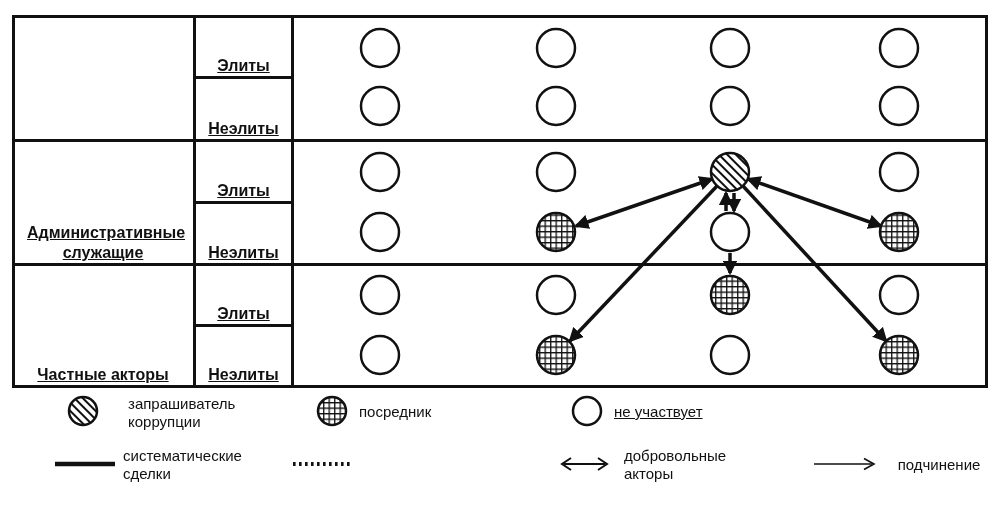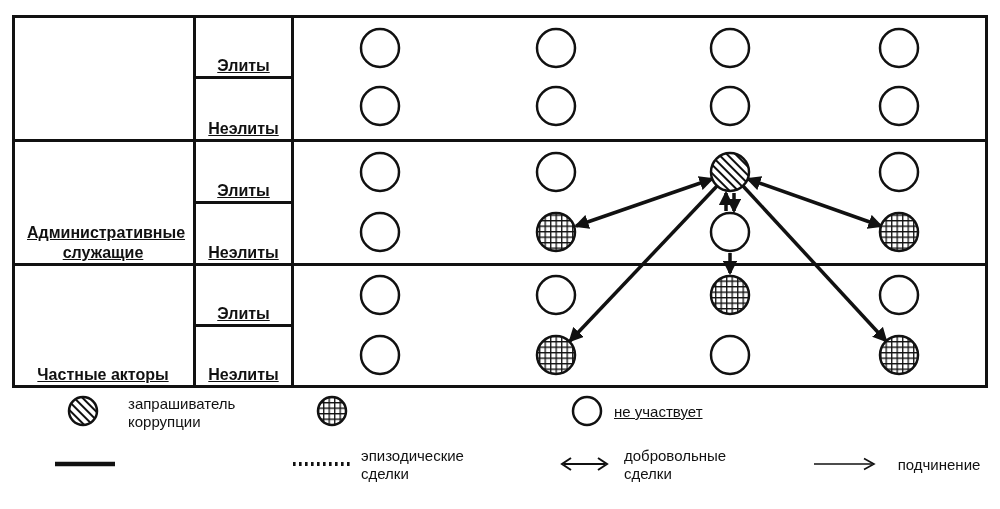--- a/index.html
+++ b/index.html
@@ -117,49 +117,50 @@
         <circle class="node" cx="20" cy="20" r="14" fill="url(#pat-diag)"></circle>
       </svg>
   </div>
   <div class="lg-label" style="left:128px;top:395px;width:124px;">запрашиватель коррупции</div>
 
   <div class="lg-icon" style="left:312px;top:391px;">
     <svg width="40" height="40">
         <circle class="node" cx="20" cy="20" r="14" fill="url(#pat-cross)"></circle>
       </svg>
   </div>
+  <div class="lg-label" style="left:359px;top:403px;width:160px;">посредник</div>
 
   <div class="lg-icon" style="left:567px;top:391px;">
     <svg width="40" height="40">
         <circle class="node" cx="20" cy="20" r="14" fill="#ffffff"></circle>
       </svg>
   </div>
   <div class="lg-label" style="left:614px;top:403px;width:160px;text-decoration:underline;">не участвует</div>
 
   <div class="lg-icon" style="left:53px;top:455px;">
     <svg width="64" height="18">
         <line class="lg-stroke" x1="2" y1="9" x2="62" y2="9" stroke-width="4.5"></line>
       </svg>
   </div>
+  <div class="lg-label" style="left:123px;top:447px;width:132px;">систематические сделки</div>
 
   <div class="lg-icon" style="left:291px;top:455px;">
     <svg width="64" height="18">
         <line class="lg-stroke" x1="2" y1="9" x2="61" y2="9" stroke-width="3.8" stroke-dasharray="2.6 3.4"></line>
       </svg>
   </div>
-  <div class="lg-label" style="left:361px;top:447px;width:126px;">эпизодические сделки</div>
 
   <div class="lg-icon" style="left:553px;top:455px;">
     <svg width="64" height="18" fill="none">
       <path class="lg-stroke" d="M11,9 H52" stroke-width="2"></path>
       <path class="lg-stroke" d="M18,3 L9,9 L18,15" stroke-width="2" fill="none"></path>
       <path class="lg-stroke" d="M45,3 L54,9 L45,15" stroke-width="2" fill="none"></path>
     </svg>
   </div>
-  <div class="lg-label" style="left:624px;top:447px;width:120px;">добровольные сделки</div>
+  <div class="lg-label" style="left:624px;top:447px;width:120px;">добровольные акторы</div>
 
   <div class="lg-icon" style="left:812px;top:455px;">
     <svg width="68" height="18" fill="none">
       <path class="lg-stroke" d="M2,9 H60" stroke-width="1.6"></path>
       <path class="lg-stroke" d="M52,3.5 L62,9 L52,14.5" stroke-width="1.6" fill="none"></path>
     </svg>
   </div>
   <div class="lg-label" style="left:884px;top:456px;width:110px;text-align:center;">подчинение</div>
 
 </div>

